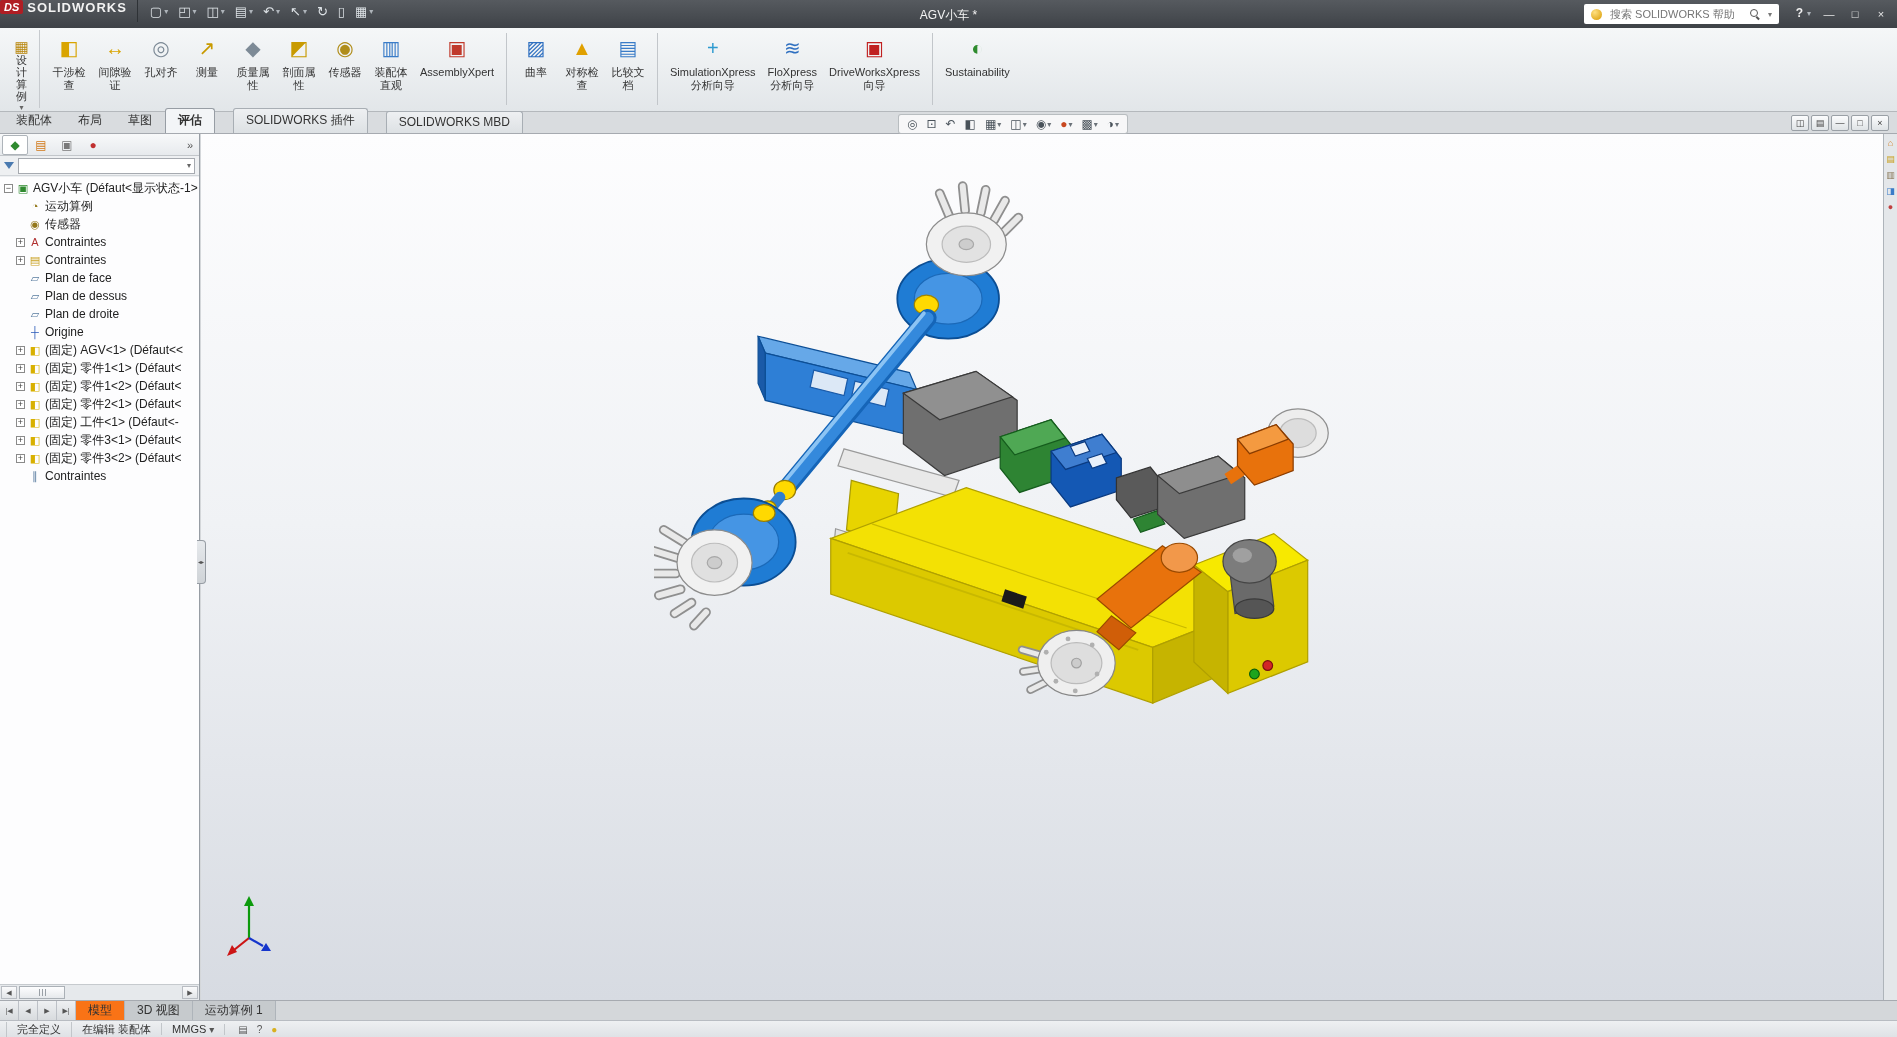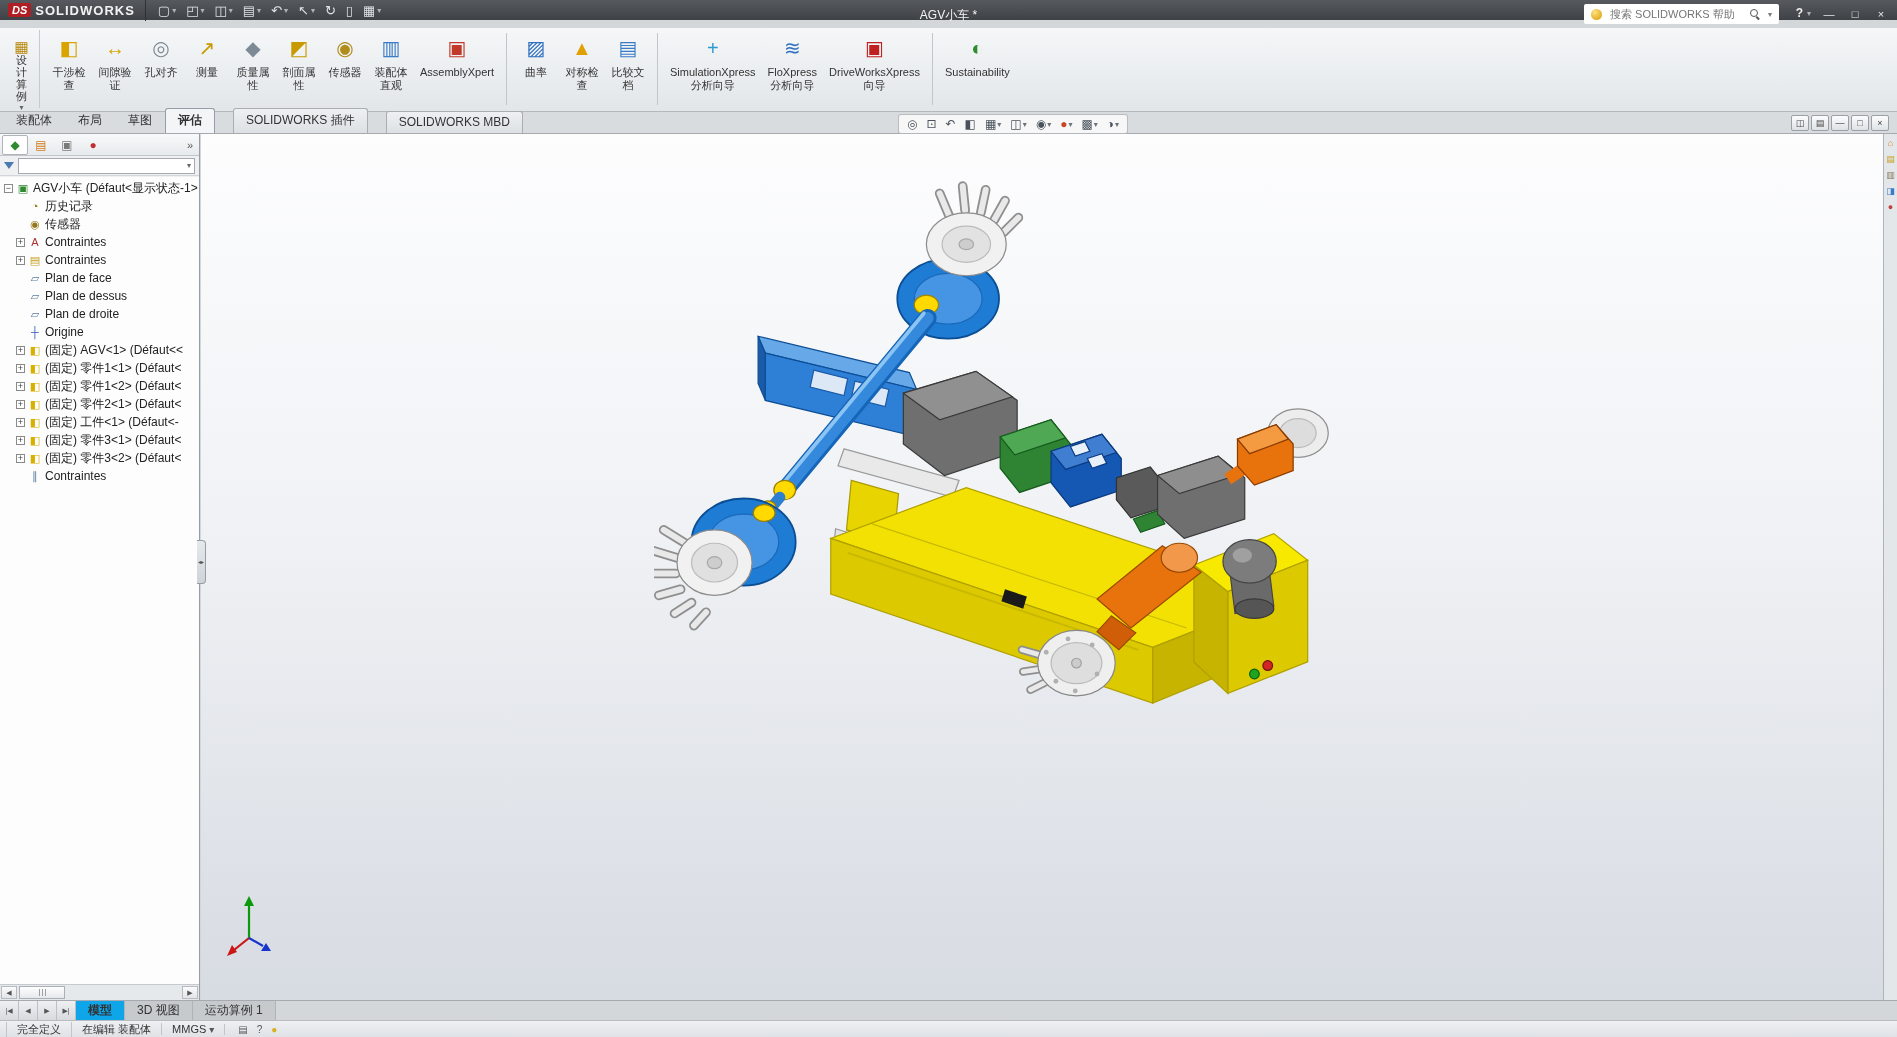--- a/index.html
+++ b/index.html
@@ -1,21 +1,21 @@
 <!DOCTYPE html>
 <html><head>
 <meta charset="utf-8">
 <style>
   *{margin:0;padding:0;box-sizing:border-box}
   html,body{width:1897px;height:1037px;overflow:hidden}
   body{font-family:"Liberation Sans","DejaVu Sans",sans-serif;font-size:12px;background:#d4d7da;position:relative;color:#222}
   #app{position:absolute;inset:0}
 
   
-  #titlebar{position:absolute;left:0;top:0;width:100%;height:20px;background:linear-gradient(#565a5f,#3e4247);display:flex;align-items:center;color:#e8e8e8;padding-left:8px}
+  #titlebar{position:absolute;left:0;top:0;width:100%;height:28px;background:linear-gradient(#565a5f,#3e4247);display:flex;align-items:flex-start;color:#e8e8e8;padding-left:0}
   .ds-badge{background:#b01e24;color:#fff;font-weight:bold;font-style:italic;font-size:11px;padding:1px 4px;border-radius:2px;margin-right:4px}
   .logo-text{font-weight:bold;letter-spacing:1px;font-size:13px;color:#f2f2f2;margin-right:10px}
   #quick-tools{display:flex;align-items:center;gap:2px;border-left:1px solid #2e3236;padding-left:8px}
   .qtool{display:flex;align-items:center;height:22px;padding:0 4px;border-radius:2px;color:#dde2e6}
   .qglyph{font-size:13px;line-height:13px}
   .qarrow{font-size:8px;margin-left:2px;color:#aeb4ba}
   #doc-title{position:absolute;left:50%;transform:translateX(-50%);top:7px;font-size:12px;color:#f4f4f4}
   #search-box{position:absolute;right:118px;top:4px;width:195px;height:20px;background:#fff;border-radius:2px;display:flex;align-items:center;padding:0 7px;gap:8px}
   .search-ball{width:11px;height:11px;border-radius:50%;background:radial-gradient(circle at 35% 30%,#ffe080,#d89a00);flex:none}
   #search-input{border:none;outline:none;flex:1;font-size:11px;color:#555;background:transparent;min-width:0}
@@ -80,21 +80,21 @@
   #viewport{position:absolute;left:201px;top:134px;right:14px;bottom:37px;background:linear-gradient(180deg,#fdfdfe 0%,#f0f2f5 45%,#d7dbe2 100%);overflow:hidden}
 
   
   #task-strip{position:absolute;right:0;top:134px;width:14px;bottom:37px;background:#e4e7ea;border-left:1px solid #aeb4ba;display:flex;flex-direction:column;align-items:center;padding-top:4px;gap:6px}
   .tp-icon{font-size:9px;line-height:10px}
 
   
   #bottom-bar{position:absolute;left:0;right:0;top:1000px;height:20px;background:#d4d7da;border-top:1px solid #a6aab0;display:flex;align-items:stretch}
   .navbtn{width:19px;display:flex;align-items:center;justify-content:center;font-size:7px;color:#555;border-right:1px solid #bcc0c6;background:linear-gradient(#eef0f2,#d8dbde)}
   .sheet-tab{padding:0 12px;font-size:12px;border-right:1px solid #aeb4ba;display:flex;align-items:center;color:#333;background:#c6cacd}
-  .sheet-tab.active{background:#0ea5e9;font-weight:bold}
+  .sheet-tab.active{background:#f97316;font-weight:normal}
 
   
   #statusbar{position:absolute;left:0;right:0;top:1020px;height:17px;background:linear-gradient(#eef0f2,#dfe2e6);border-top:1px solid #b8bcc2;display:flex;align-items:center;font-size:11px;color:#333;padding:0 6px}
   #status-left{flex:1}
   .status-item{padding:0 10px;border-left:1px solid #c2c6ca;display:flex;align-items:center;gap:3px}
   .status-glyph{font-size:10px;color:#555}
 </style>
 </head>
 <body>
 
@@ -325,21 +325,21 @@
     </div>
     <div id="tree">
         <div class="titem" style="padding-left: 4px;">
           <span class="texp">−</span>
           <span class="ticon" style="color: rgb(47, 138, 47);">▣</span>
           <span class="tlabel">AGV小车 (Défaut&lt;显示状态-1&gt;</span>
         </div>
         <div class="titem" style="padding-left: 16px;">
           <span class="texp none"></span>
           <span class="ticon" style="color: rgb(148, 120, 28);">◔</span>
-          <span class="tlabel">历史记录</span>
+          <span class="tlabel">运动算例</span>
         </div>
         <div class="titem" style="padding-left: 16px;">
           <span class="texp none"></span>
           <span class="ticon" style="color: rgb(148, 120, 28);">◉</span>
           <span class="tlabel">传感器</span>
         </div>
         <div class="titem" style="padding-left: 16px;">
           <span class="texp">+</span>
           <span class="ticon" style="color: rgb(176, 48, 48);">A</span>
           <span class="tlabel">Contraintes</span>

